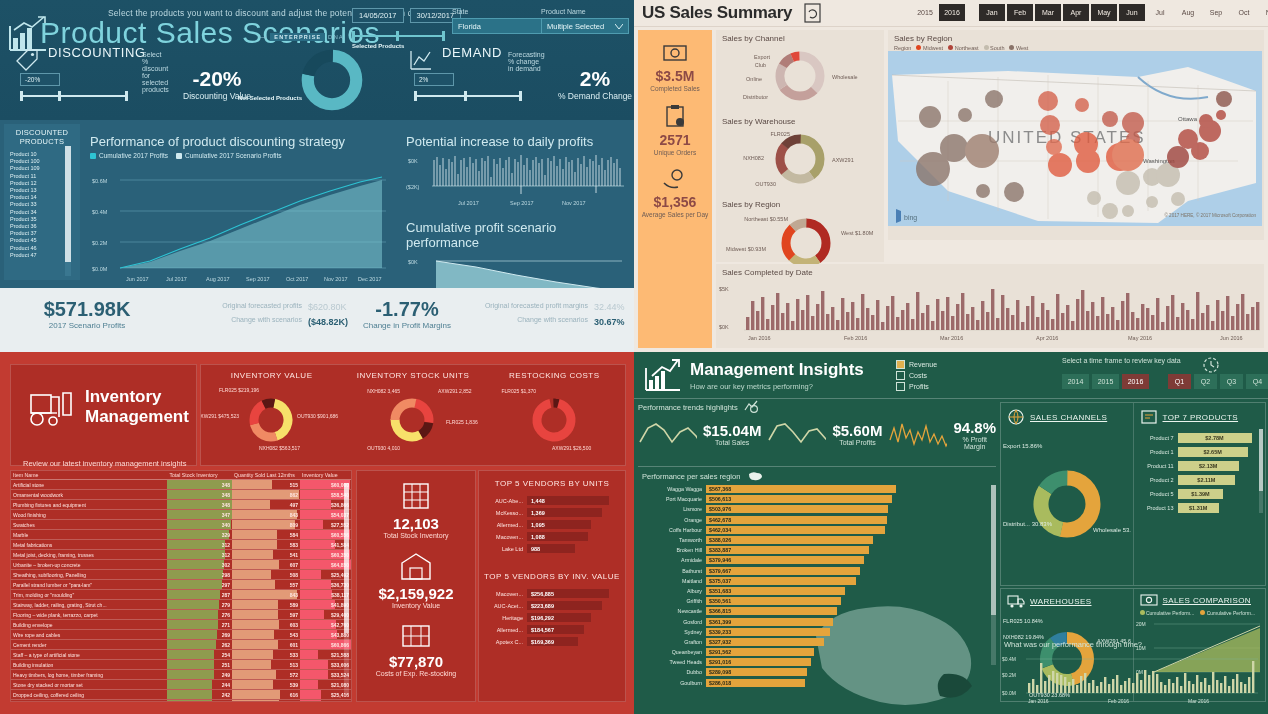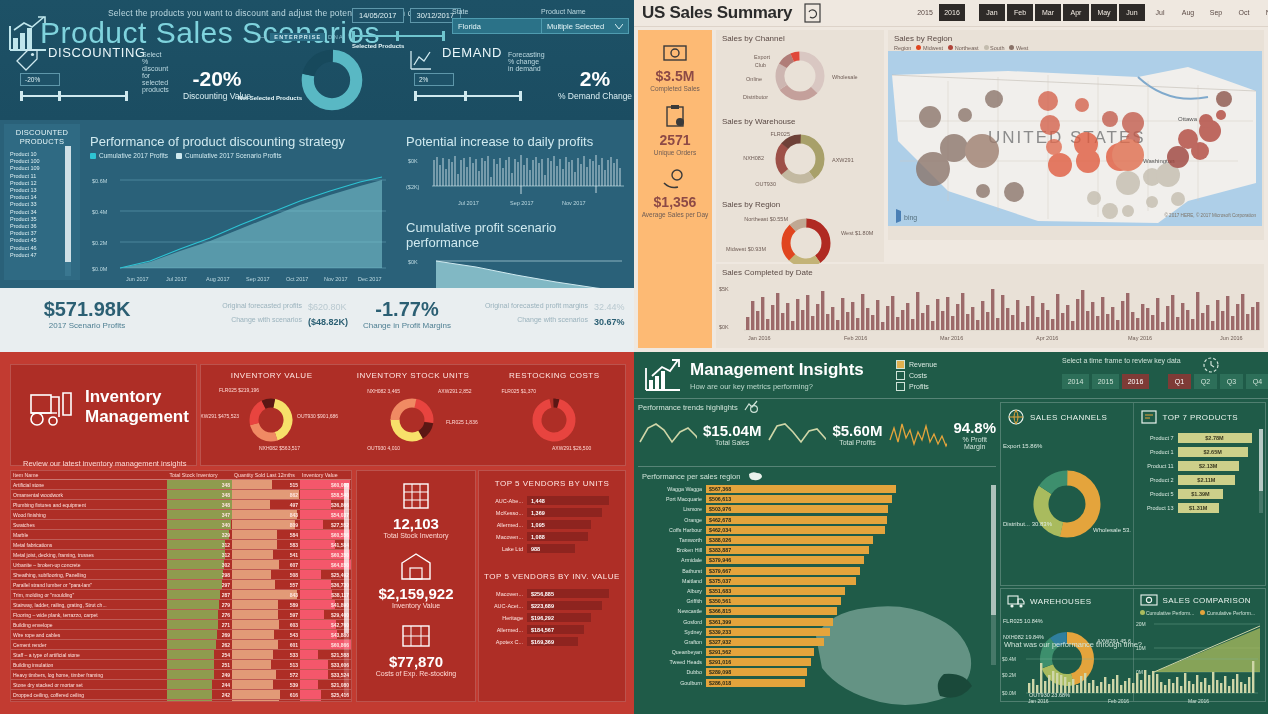--- a/index.html
+++ b/index.html
@@ -93,21 +93,21 @@
   .tbtn.q{width:23px;}
   .kpis{display:flex;align-items:center;gap:6px;}
   .kv{font-size:15px;color:#fff;font-weight:bold;}
   .kl{font-size:7px;color:#cfe3d8;}
   .sect-t{font-size:7.5px;color:#cfe3d8;}
   .brow{display:flex;align-items:center;height:10.2px;}
   .bname{font-size:5.3px;width:62px;text-align:right;padding-right:4px;color:#dcebe3;}
   .bbar{height:8px;background:#e4a43c;display:flex;align-items:center;}
   .bval{font-size:5.3px;color:#2a2a18;padding-left:3px;font-weight:bold;}
   .panel{position:absolute;border:1px solid rgba(255,255,255,.22);}
-  .ptitle{font-size:8px;color:#eaf4ee;letter-spacing:.4px;}
+  .ptitle{font-size:8px;color:#eaf4ee;letter-spacing:.4px;text-decoration:underline;}
   .prow{display:flex;align-items:center;height:12px;margin-bottom:2px;}
   .pname{font-size:5.5px;width:40px;text-align:right;padding-right:4px;color:#dcebe3;}
   .pbar{height:10px;background:#cdd08a;display:flex;align-items:center;justify-content:center;}
   .pval{font-size:5.5px;color:#3a3a20;font-weight:bold;}
 </style>
 </head>
 <body>
 
 <div class="grid">
 

